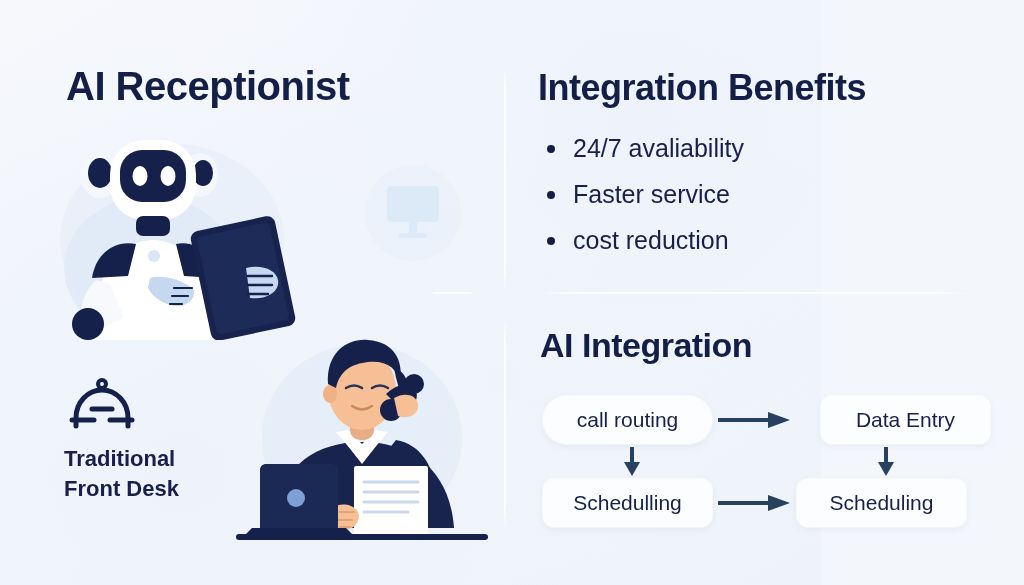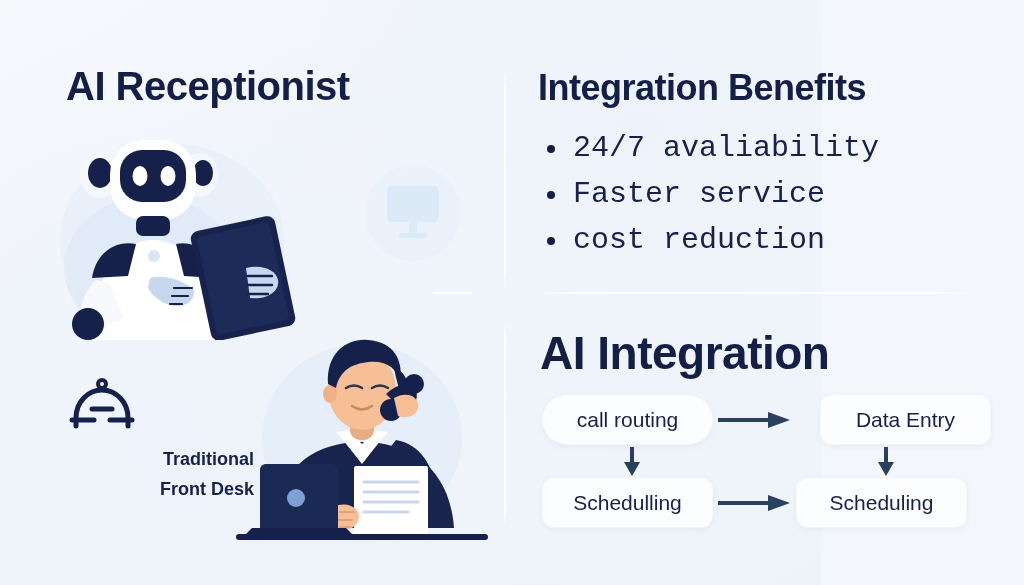--- a/index.html
+++ b/index.html
@@ -49,61 +49,59 @@
     font-size: 40px;
   }
   #title-benefits {
     left: 538px;
     top: 67px;
     font-size: 36px;
   }
   #title-integration {
     left: 540px;
     top: 326px;
-    font-size: 46px;
+    font-size: 34px;
   }
 
   .bullet-list {
     position: absolute;
     left: 540px;
     top: 132px;
     margin: 0;
     padding: 0;
     list-style: none;
   }
   .bullet-item {
     position: relative;
     padding-left: 33px;
     margin-bottom: 14px;
     color: #16204a;
-    font-size: 30px;
+    font-size: 25px;
     line-height: 32px;
     white-space: nowrap;
-    font-family: Liberation Mono, monospace;
   }
   .bullet-dot {
     position: absolute;
     left: 7px;
     top: 13px;
     width: 8px;
     height: 8px;
     border-radius: 50%;
     background: #131f46;
   }
 
   .caption {
     position: absolute;
     left: 64px;
     top: 444px;
     color: #16204a;
-    font-size: 18px;
+    font-size: 22px;
     font-weight: bold;
     line-height: 30px;
     width: 190px;
-    text-align: right;
   }
 
   
   .flow-box {
     position: absolute;
     height: 48px;
     border-radius: 11px;
     background: #fcfdff;
     box-shadow: 0 2px 7px rgba(100,120,160,0.10), 0 0 0 1px rgba(255,255,255,0.9);
     display: flex;

